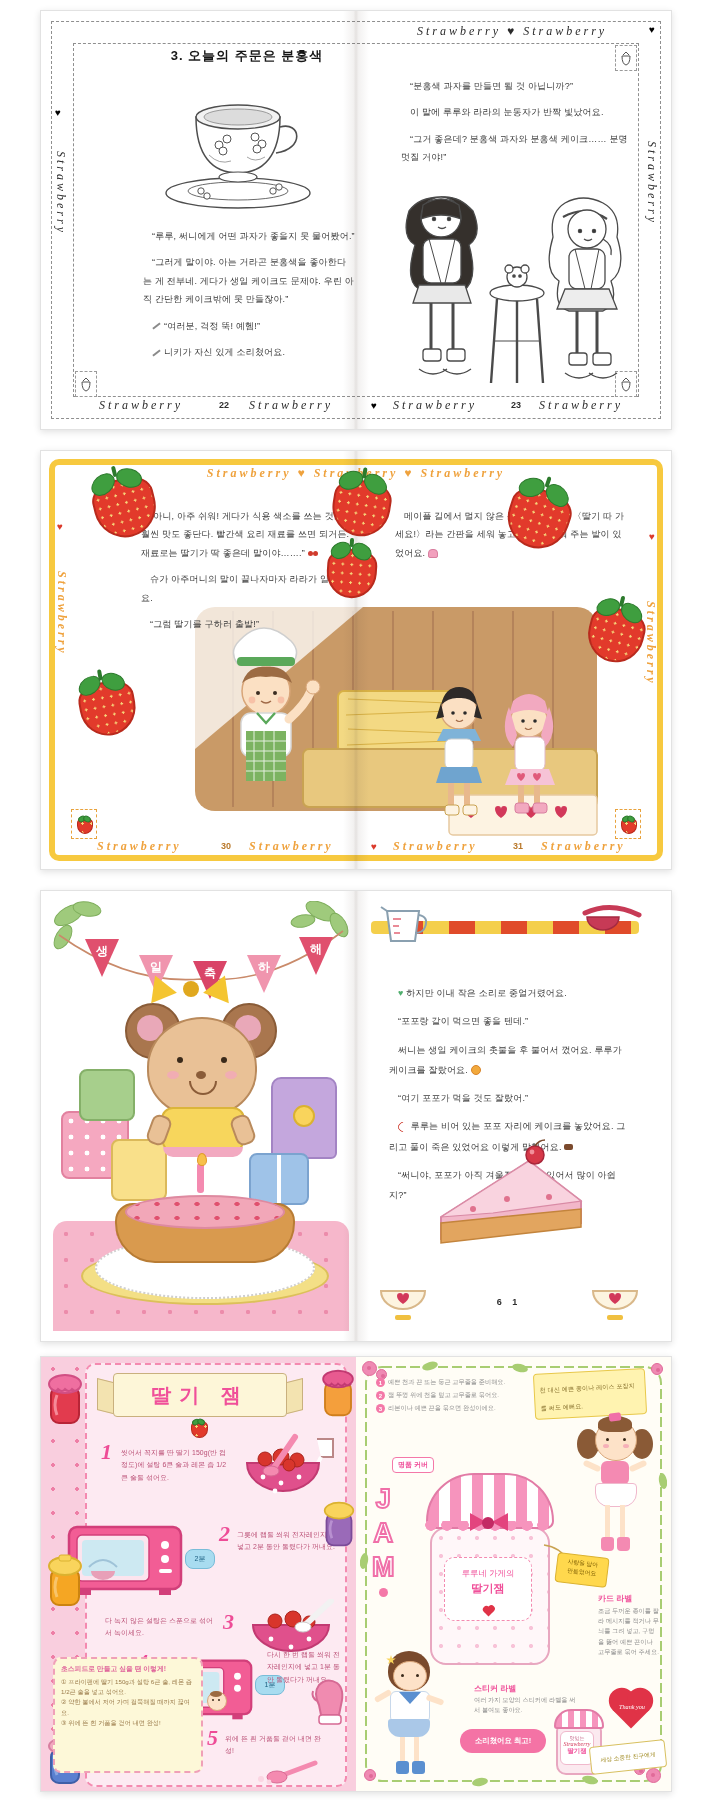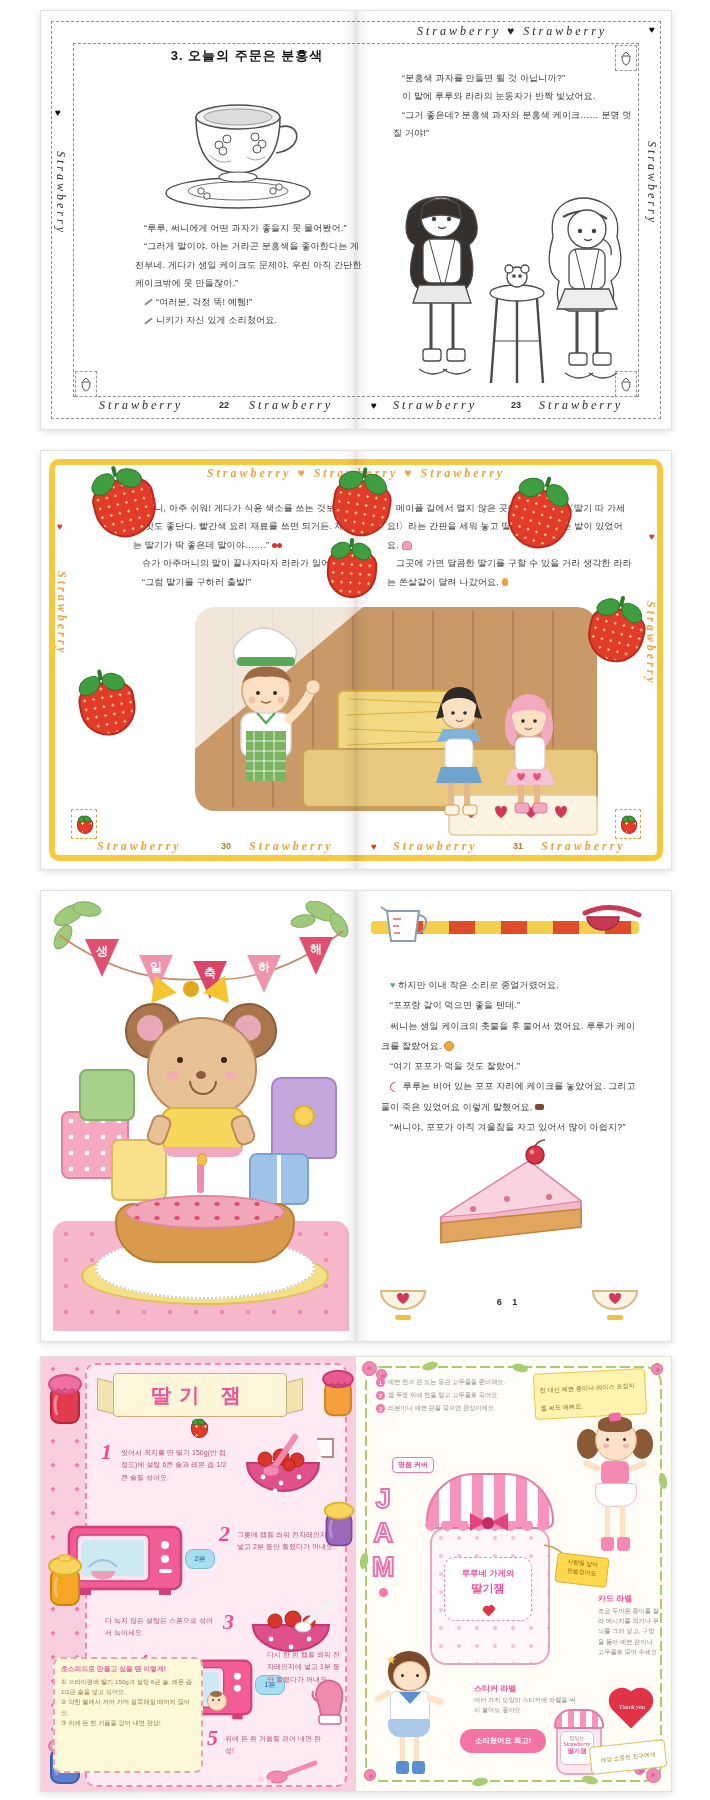--- a/index.html
+++ b/index.html
@@ -6,21 +6,21 @@
   body{width:710px;height:1800px;background:#fff;position:relative;overflow:hidden;
        font-family:"Liberation Sans","DejaVu Sans",sans-serif;}
   .abs{position:absolute}
   .spread{position:absolute;left:40px;width:630px;background:#fff;border:1px solid #e2e2e2;
           box-shadow:0 2px 7px rgba(0,0,0,.12)}
   .fold{position:absolute;top:0;bottom:0;left:50%;width:26px;transform:translateX(-50%);
         background:linear-gradient(90deg,transparent,rgba(80,60,50,.07) 40%,rgba(80,60,50,.15) 50%,rgba(80,60,50,.07) 60%,transparent);
         pointer-events:none;z-index:5}
   
   .kr{font-size:9px;line-height:2.05;color:#3b3b3b;letter-spacing:.2px}
-  .kr p{margin:0;text-indent:9px}
+  .kr p{margin:8px;text-indent:9px}
   .sb-serif{font-family:"Liberation Serif","DejaVu Serif",serif;font-style:italic}
   .sbv{writing-mode:vertical-rl;text-orientation:mixed;letter-spacing:6px}
   .sb1{color:#2a2a2a;font-size:12px;letter-spacing:3px}
   .frame-d{border:1px dashed #8f8f8f}
   .pgnum{font-weight:700;font-size:9px;color:#2e2e2e}
   .cbox{border:1px dashed #9a9a9a;display:flex;align-items:center;justify-content:center;background:#fff}
   .penmark{display:inline-block;width:9px;height:2px;background:#8a8a8a;transform:rotate(-38deg);margin-right:3px;vertical-align:middle}
   
   .sb2{color:#efa23d;font-size:12px;letter-spacing:3px;font-weight:700}
   .strawb .sbody{position:absolute;left:0;top:12%;width:100%;height:86%;background:#e23a2b;
@@ -232,22 +232,20 @@
 
   <div class="abs kr" style="left:92px;top:48px;width:232px;z-index:4">
     <p><span>“아니, 아주 쉬워! 게다가 식용 색소를 쓰는 것보다 훨씬 맛도 좋단다. 빨간색 요리 재료를 쓰면 되거든. 재료로는 딸기가 딱 좋은데 말이야…….”</span>
       <span class="ic" style="width:5px;height:5px;border-radius:50%;background:#d03a2c"></span><span class="ic" style="width:5px;height:5px;border-radius:50%;background:#d03a2c"></span></p>
     <p>슈가 아주머니의 말이 끝나자마자 라라가 일어섰어요.</p>
     <p>“그럼 딸기를 구하러 출발!”</p>
   </div>
   <div class="abs kr" style="left:346px;top:48px;width:246px;z-index:4">
     <p><span>메이플 길에서 멀지 않은 곳에, 봄만 되면 〈딸기 따 가세요!〉라는 간판을 세워 놓고 딸기를 나눠 주는 밭이 있었어요.</span>
       <span class="ic" style="width:8px;height:7px;border-radius:4px 4px 2px 2px;background:#f2a0bd;border:1px solid #d87fa0"></span></p>
-    <p><span>그곳에 가면 달콤한 딸기를 구할 수 있을 거라 생각한 라라는 쏜살같이 달려 나갔어요.</span>
-      <span class="ic" style="width:6px;height:8px;border-radius:50% 50% 30% 30%;background:#e8a23c"></span></p>
   </div>
 
   <svg class="abs" style="left:112px;top:148px;z-index:3" width="470" height="246" viewBox="0 0 470 246">
     <rect x="42" y="8" width="402" height="204" rx="20" fill="#c99a67"></rect>
     <g stroke="#b4835a" stroke-width="2">
       <line x1="80" y1="12" x2="80" y2="208"></line>
         <line x1="120" y1="12" x2="120" y2="208"></line>
       <line x1="160" y1="12" x2="160" y2="208"></line>
         <line x1="200" y1="12" x2="200" y2="208"></line>
       <line x1="240" y1="12" x2="240" y2="208"></line>
@@ -695,21 +693,21 @@
     </div>
 
     <div class="abs" style="left:64px;top:116px;width:136px;height:200px">
       <div class="abs" style="left:10px;top:54px;width:116px;height:134px;background:#fff7f9;border:2.4px solid #e8a7c0;border-radius:16px;background-image:radial-gradient(#f8c3d8 2px,transparent 2.2px);background-size:18px 18px"></div>
       <div class="abs" style="left:6px;top:0;width:124px;height:52px;border-radius:62px 62px 10px 10px;border:2.4px solid #e27ba6;background:repeating-linear-gradient(90deg,#f694bd 0 11px,#fff 11px 22px)"></div>
       <div class="abs" style="left:4px;top:48px;width:128px;height:12px;background:radial-gradient(circle 6px at 7px 4px,#f694bd 5.5px,transparent 6px);background-size:16px 12px"></div>
       <div class="abs" style="left:50px;top:40px;width:0;height:0;border-left:16px solid #e3447e;border-top:9px solid transparent;border-bottom:9px solid transparent"></div>
       <div class="abs" style="left:72px;top:40px;width:0;height:0;border-right:16px solid #e3447e;border-top:9px solid transparent;border-bottom:9px solid transparent"></div>
       <div class="abs" style="left:62px;top:44px;width:12px;height:12px;border-radius:50%;background:#c32a64"></div>
       <div class="abs" style="left:24px;top:84px;width:88px;height:64px;background:#fff;border:1.6px dashed #f48ab0;border-radius:10px;text-align:center;padding-top:10px;box-sizing:border-box">
-        <div style="font-size:8.4px;color:#f0509a;font-weight:700">루루네 가게의</div>
+        <div style="font-size:8.4px;color:#f0509a;font-weight:400">루루네 가게의</div>
         <div style="font-size:11px;color:#f0509a;font-weight:700;margin-top:2px">딸기잼</div>
         <div class="heartcss" style="left:40px;bottom:5px;width:7px;height:7px"></div>
       </div>
     </div>
     <svg class="abs" style="left:186px;top:186px" width="30" height="26" viewBox="0 0 30 26">
       <path d="M2,2 Q18,4 26,18" fill="none" stroke="#c9a352" stroke-width="1.4"></path>
     </svg>
     <div class="abs" style="left:200px;top:198px;width:52px;height:30px;background:#ffd84d;border:1.5px solid #dbb230;border-radius:4px;transform:rotate(7deg);text-align:center;padding-top:3px;box-sizing:border-box">
       <div style="font-size:5.8px;color:#7a5a00">사랑을 담아</div>
       <div style="font-size:5.8px;color:#7a5a00">만들었어요</div>

